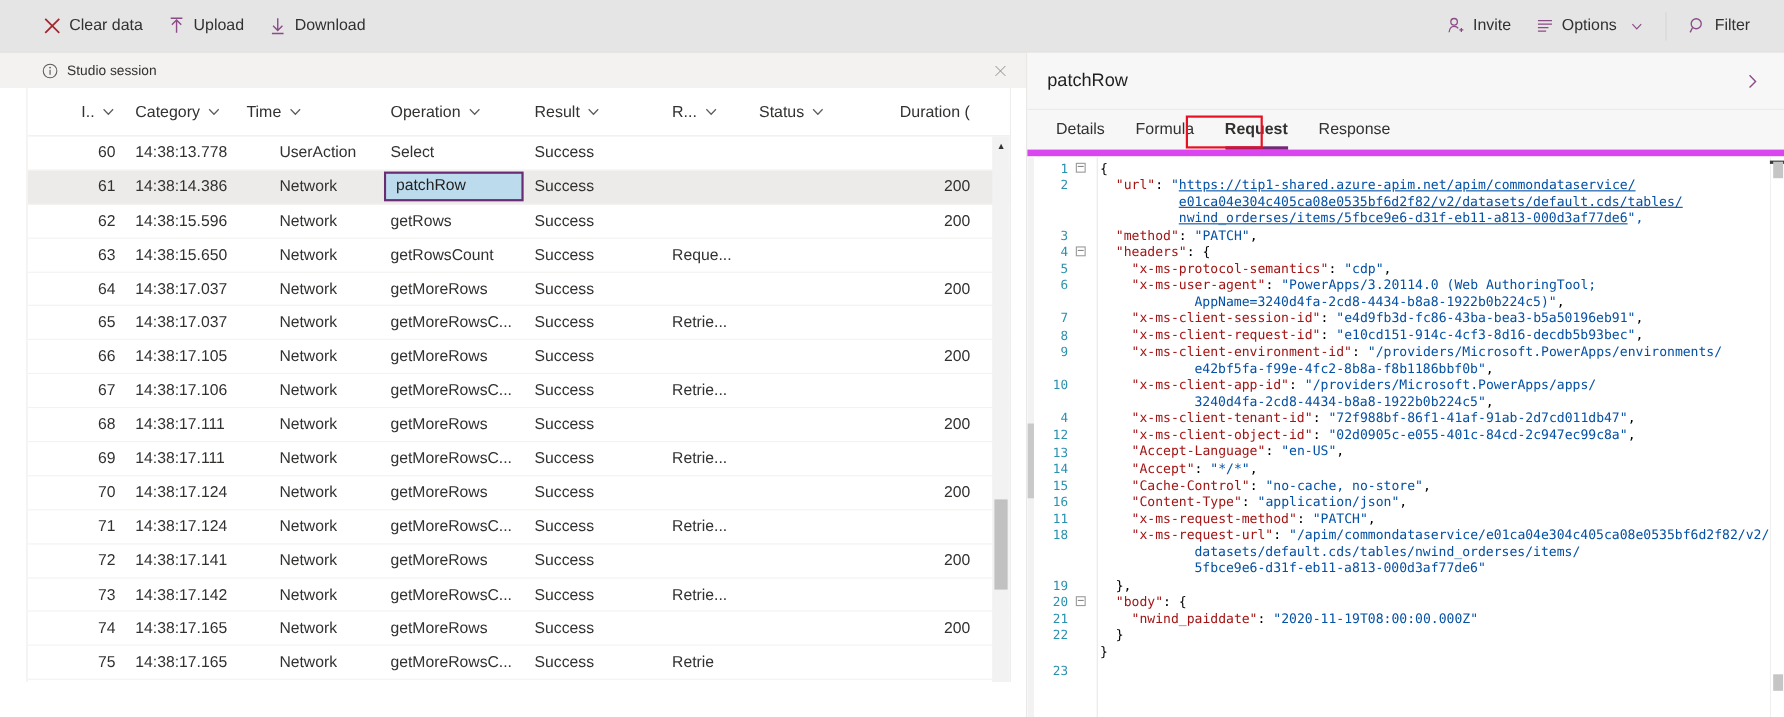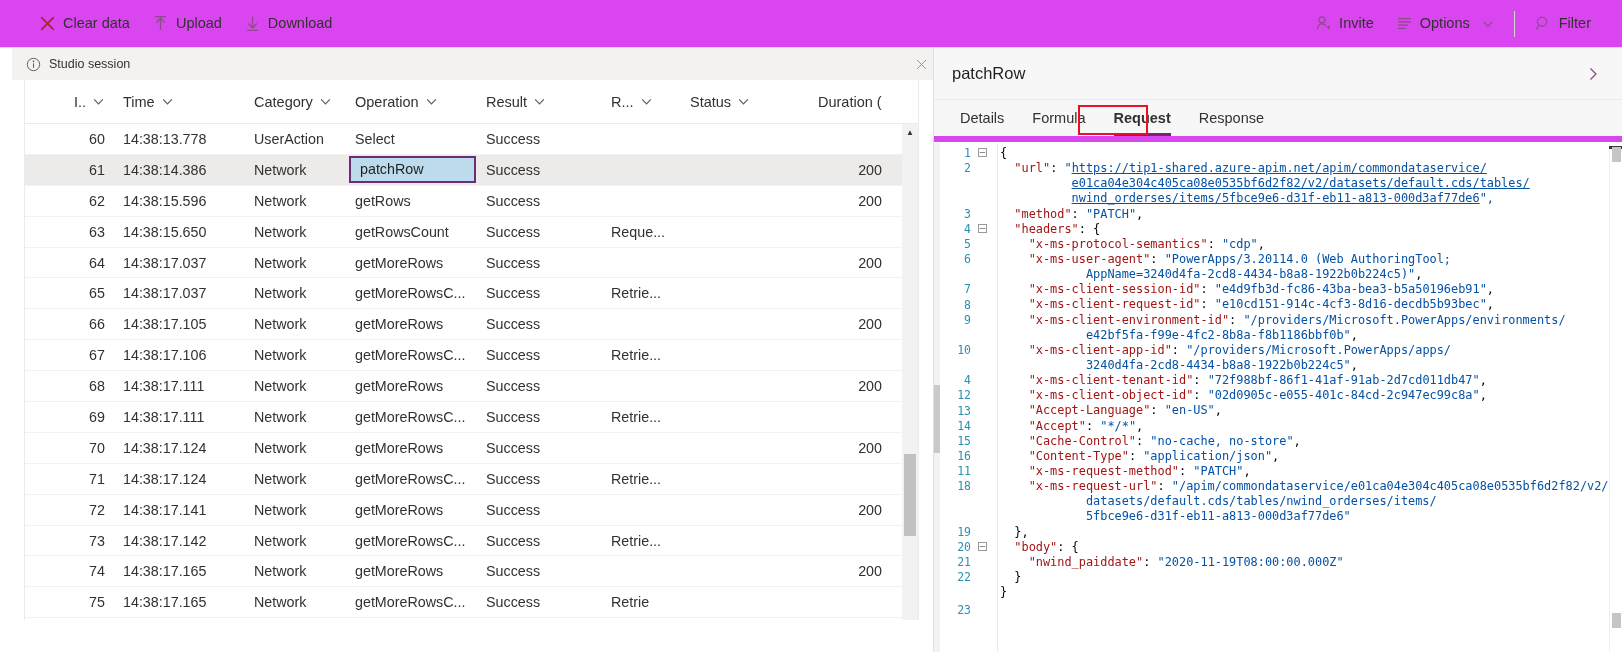--- a/index.html
+++ b/index.html
@@ -9,44 +9,44 @@
     overflow: hidden;
     background: #ffffff;
     font-family: "Liberation Sans", sans-serif;
     -webkit-font-smoothing: antialiased;
   }
   #app { position: relative; width: 1622px; height: 652px; background: #fff; }
 
   
   .toolbar {
     position: absolute; left: 0; top: 0; width: 1622px; height: 48px;
-    background: #d946ef;
+    background: #e5e5e5;
     border-bottom: 1px solid #e1dfdd;
     display: flex; align-items: center;
   }
   .tb-left { display: flex; align-items: center; padding-left: 28px; gap: 0px; }
   .tb-right { margin-left: auto; display: flex; align-items: center; padding-right: 20px; }
   .tb-btn {
     display: flex; align-items: center; gap: 7px;
     height: 34px; padding: 0 11px;
     color: #323130; font-size: 14.5px; line-height: 1;
     cursor: default; white-space: nowrap;
   }
   .tb-ico { width: 17px; height: 17px; display: inline-flex; align-items: center; justify-content: center; color: #a4262c; }
   .tb-ico svg { display: block; }
   .tb-sep {
     width: 1px; height: 26px; background: #d8d6d4; margin: 0 9px;
   }
   .chev { width: 12px; height: 12px; margin-left: 5px; color: #8a4b86; }
 
   
   .session-bar {
-    position: absolute; left: 12px; top: 48px; width: 933px; height: 32px;
+    position: absolute; left: 0; top: 48px; width: 933px; height: 32px;
     background: #f3f2f1;
-    display: flex; align-items: center;
+    display: flex; align-items: center; padding-left: 24px;
   }
   .session-left { display: flex; align-items: center; gap: 8px; padding-left: 14px; }
   .info-ico { width: 15px; height: 15px; color: #4a4a4a; display: block; }
   .session-text { font-size: 12.5px; color: #323130; }
   .session-close {
     margin-left: auto; margin-right: 14px; width: 20px; height: 20px;
     display: flex; align-items: center; justify-content: center;
     color: #888; cursor: default;
   }
 
@@ -295,28 +295,28 @@
   </div>
 
   <div class="table-wrap">
     <div class="thead">
       <div class="th c-idx">
         <span>I..</span>
         <svg class="th-sort" viewBox="0 0 12 12">
             <path d="M2 4 L6 8.2 L10 4" stroke="#605e5c" stroke-width="1.05" fill="none"></path>
           </svg>
       </div>
+      <div class="th c-cat">
+        <span>Category</span>
+        <svg class="th-sort" viewBox="0 0 12 12">
+            <path d="M2 4 L6 8.2 L10 4" stroke="#605e5c" stroke-width="1.05" fill="none"></path>
+          </svg>
+      </div>
       <div class="th c-time">
         <span>Time</span>
-        <svg class="th-sort" viewBox="0 0 12 12">
-            <path d="M2 4 L6 8.2 L10 4" stroke="#605e5c" stroke-width="1.05" fill="none"></path>
-          </svg>
-      </div>
-      <div class="th c-cat">
-        <span>Category</span>
         <svg class="th-sort" viewBox="0 0 12 12">
             <path d="M2 4 L6 8.2 L10 4" stroke="#605e5c" stroke-width="1.05" fill="none"></path>
           </svg>
       </div>
       <div class="th c-op">
         <span>Operation</span>
         <svg class="th-sort" viewBox="0 0 12 12">
             <path d="M2 4 L6 8.2 L10 4" stroke="#605e5c" stroke-width="1.05" fill="none"></path>
           </svg>
       </div>

